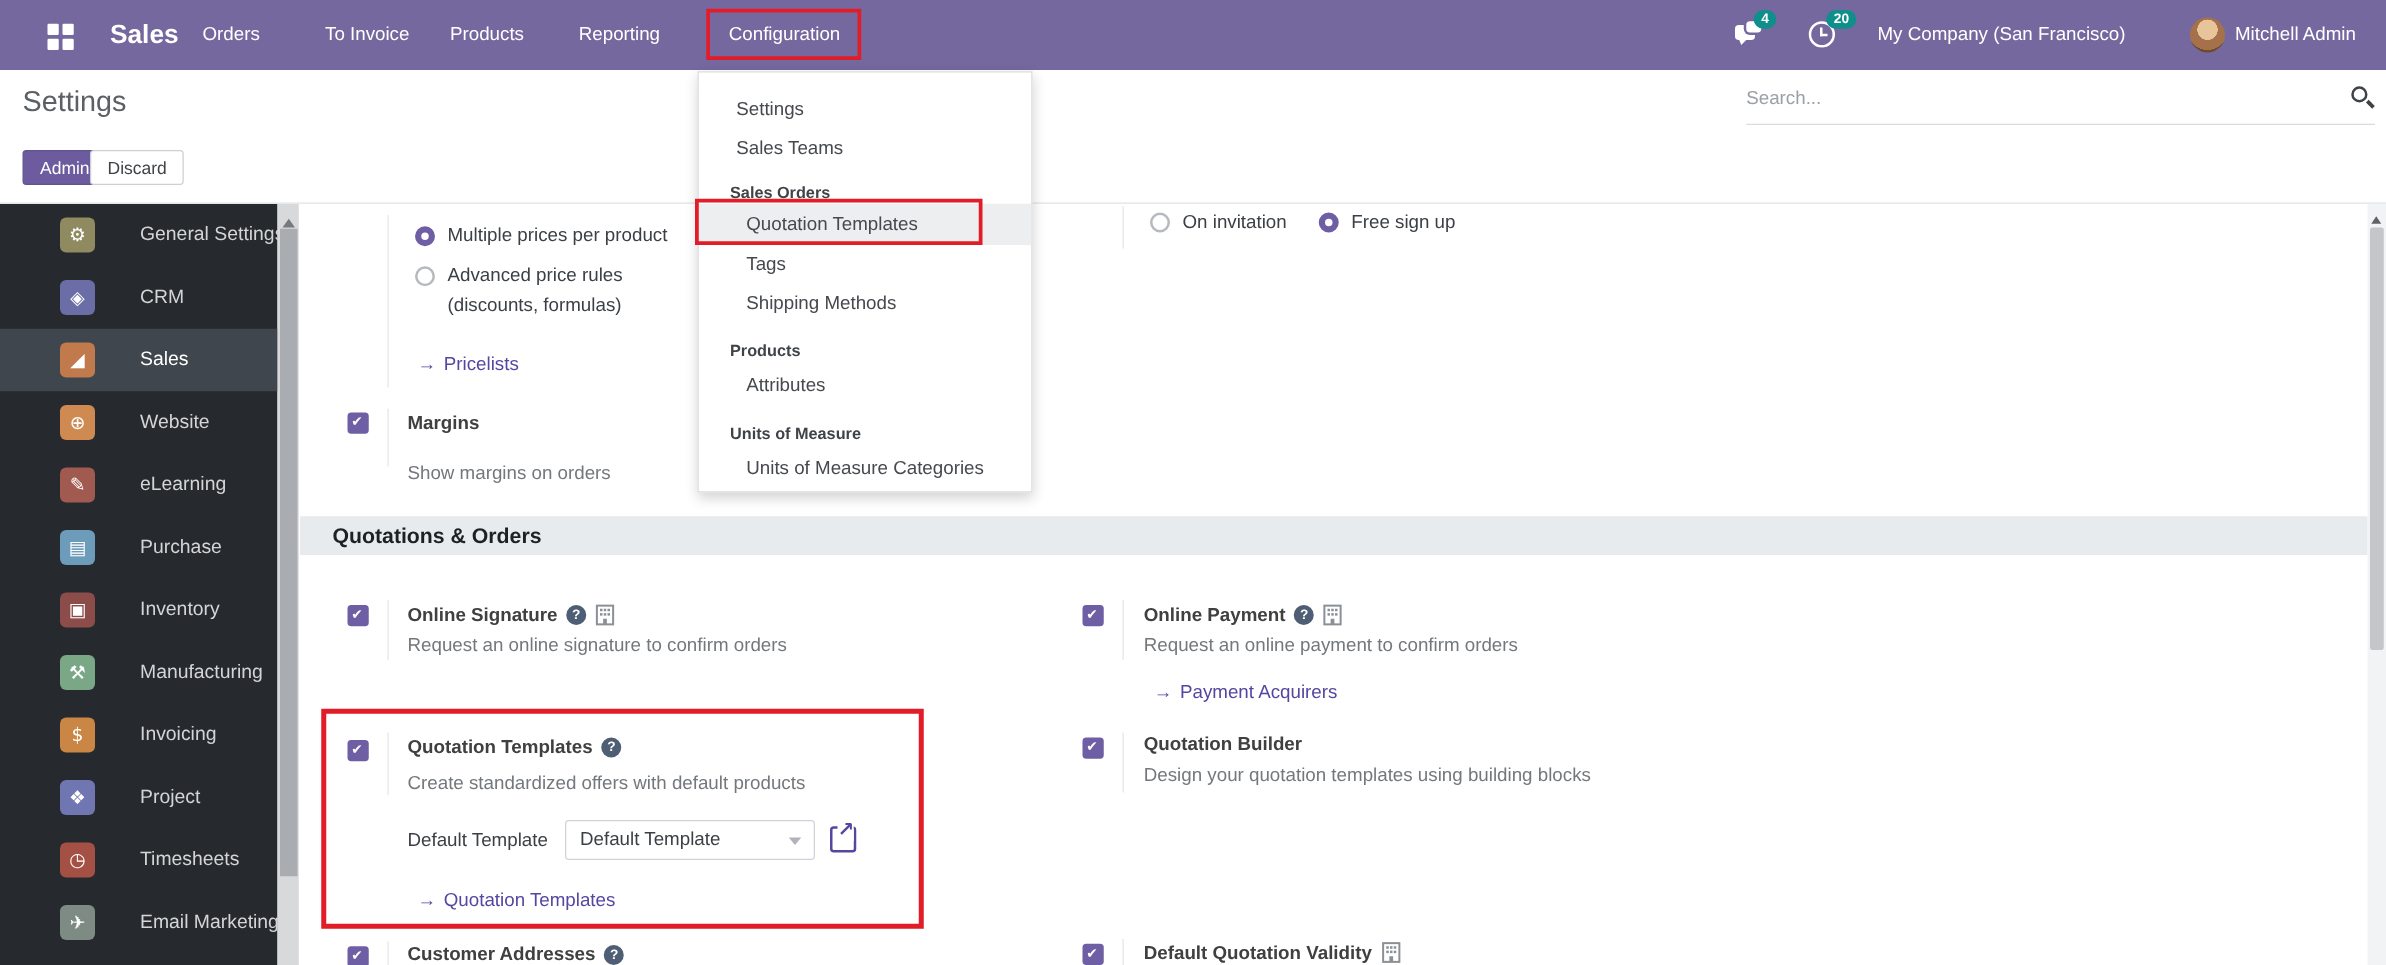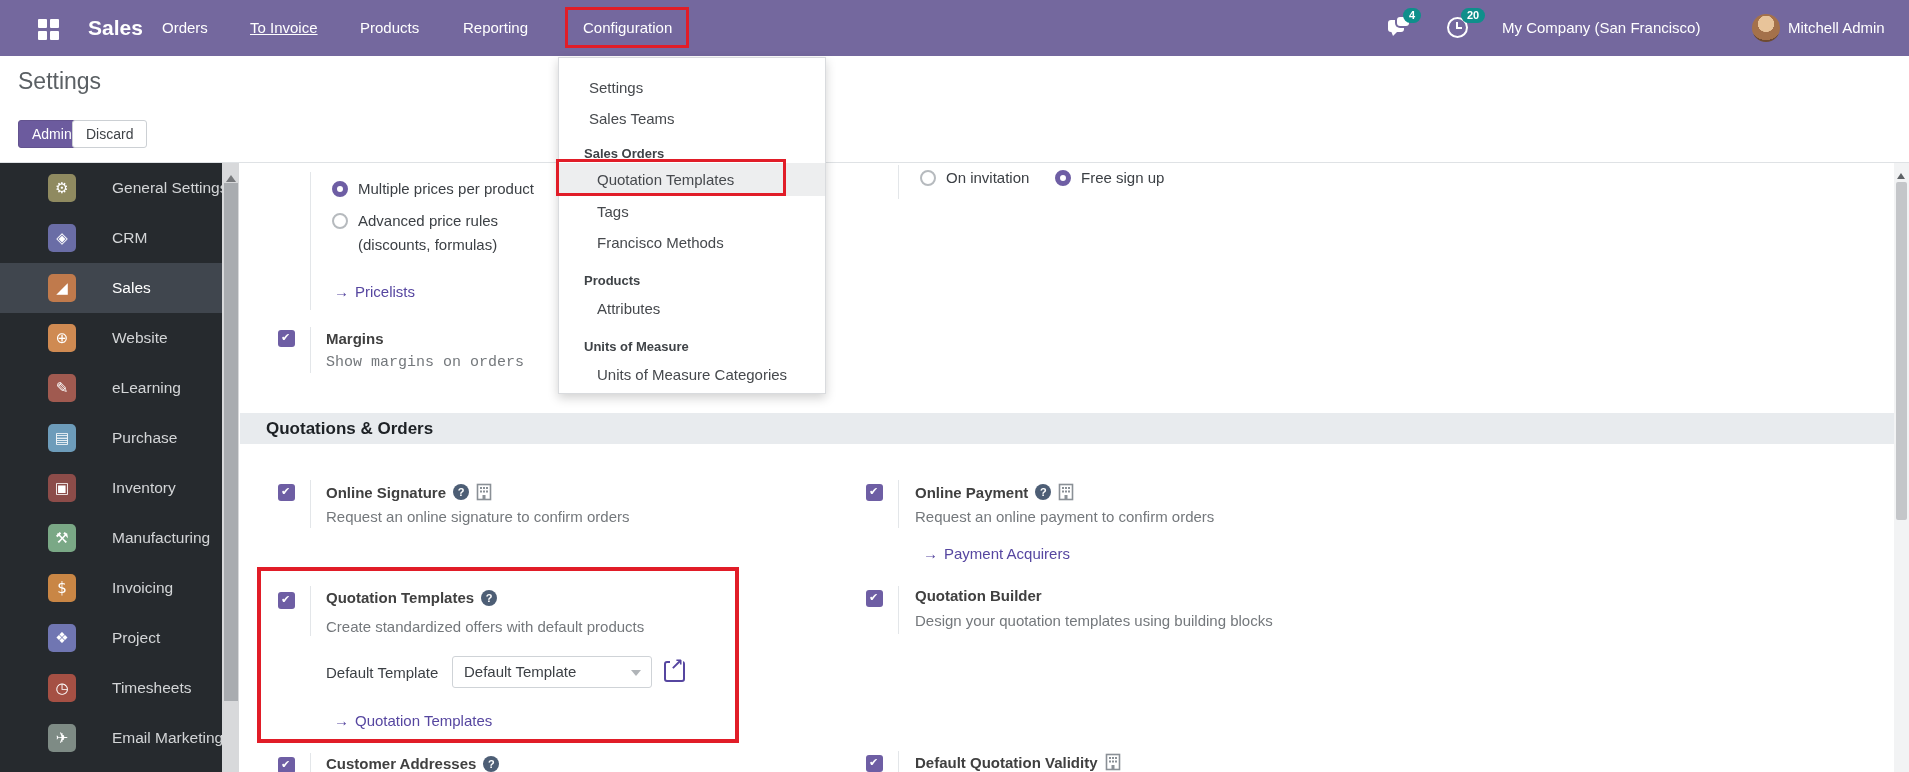--- a/index.html
+++ b/index.html
@@ -86,21 +86,21 @@
   .menu-item.hl { background:#edeeef; }
   .menu-header { position:absolute; left:25px; font-size:13px; font-weight:bold; color:#3f4347; white-space:nowrap; }
 </style>
 </head>
 <body>
 
 <div class="navbar">
   <div class="grid-icon"></div>
   <div class="nav-item brand" style="left:88px;">Sales</div>
   <div class="nav-item" style="left:162px;">Orders</div>
-  <div class="nav-item" style="left:250px;text-decoration:underline;">To Invoice</div>
+  <div class="nav-item" style="left:260px;">To Invoice</div>
   <div class="nav-item" style="left:360px;">Products</div>
   <div class="nav-item" style="left:463px;">Reporting</div>
   <div class="nav-item" style="left:583px;">Configuration</div>
 
   <div class="abs" style="left:1388px; top:17px; width:26px; height:22px;">
     <span class="chat-b1"></span>
     <span class="chat-b2"></span>
     <span class="chat-tail"></span>
   </div>
   <div class="badge" style="left:1403px; top:8px;">4</div>
@@ -110,20 +110,24 @@
 
   <div class="nav-item" style="left:1502px;">My Company (San Francisco)</div>
   <div class="avatar" style="left:1752px; top:14px;"></div>
   <div class="nav-item" style="left:1788px;">Mitchell Admin</div>
 </div>
 
 <div class="header-band">
   <div class="page-title">Settings</div>
   <button class="btn btn-save">Admin</button>
   <button class="btn btn-discard">Discard</button>
+  <div class="search-wrap">
+    <input class="search-input" placeholder="Search..." style="">
+    <span class="mag-icon"></span>
+  </div>
 </div>
 
 <div class="sidebar">
   <div class="side-item" style="top:0px;">
     <span class="app-icon" style="background:#8f8a60;">⚙</span>
     <span class="side-label">General Settings</span>
   </div>
   <div class="side-item" style="top:50px;">
     <span class="app-icon" style="background:#6a6da6;">◈</span>
     <span class="side-label">CRM</span>
@@ -183,21 +187,21 @@
 <span class="radio on" style="left:332px; top:181px;"></span>
 <span class="opt-label" style="left:358px; top:180px;">Multiple prices per product</span>
 <span class="radio" style="left:332px; top:213px;"></span>
 <span class="opt-label" style="left:358px; top:212px;">Advanced price rules</span>
 <span class="opt-label" style="left:358px; top:236px;">(discounts, formulas)</span>
 <div class="lnk" style="left:334px; top:283px;"><span class="arr">→</span><span>Pricelists</span></div>
 
 <span class="cb" style="left:278px; top:330px;"></span>
 <div class="divider" style="left:310px; top:327px; height:46px;"></div>
 <div class="set-label" style="left:326px; top:330px;">Margins</div>
-<div class="set-desc" style="left:326px; top:354px;font-family:Liberation Mono, monospace;">Show margins on orders</div>
+<div class="set-desc" style="left:326px; top:370px;">Show margins on orders</div>
 
 <div class="divider" style="left:898px; top:165px; height:34px;"></div>
 <span class="radio" style="left:920px; top:170px;"></span>
 <span class="opt-label" style="left:946px; top:169px;">On invitation</span>
 <span class="radio on" style="left:1055px; top:170px;"></span>
 <span class="opt-label" style="left:1081px; top:169px;">Free sign up</span>
 
 <div class="section-bar">
   <span>Quotations &amp; Orders</span>
 </div>
@@ -291,21 +295,21 @@
       <span>Sales Teams</span>
     </div>
   <div class="menu-header" style="top:88px;">Sales Orders</div>
   <div class="menu-item hl" style="top:105px; height:33px;">
       <span style="top:8px;">Quotation Templates</span>
     </div>
   <div class="menu-item" style="top:139px;">
       <span>Tags</span>
     </div>
   <div class="menu-item" style="top:170px;">
-      <span>Francisco Methods</span>
+      <span>Shipping Methods</span>
     </div>
   <div class="menu-header" style="top:215px;">Products</div>
   <div class="menu-item" style="top:236px;">
       <span>Attributes</span>
     </div>
   <div class="menu-header" style="top:281px;">Units of Measure</div>
   <div class="menu-item" style="top:302px;">
       <span>Units of Measure Categories</span>
     </div>
 </div>

